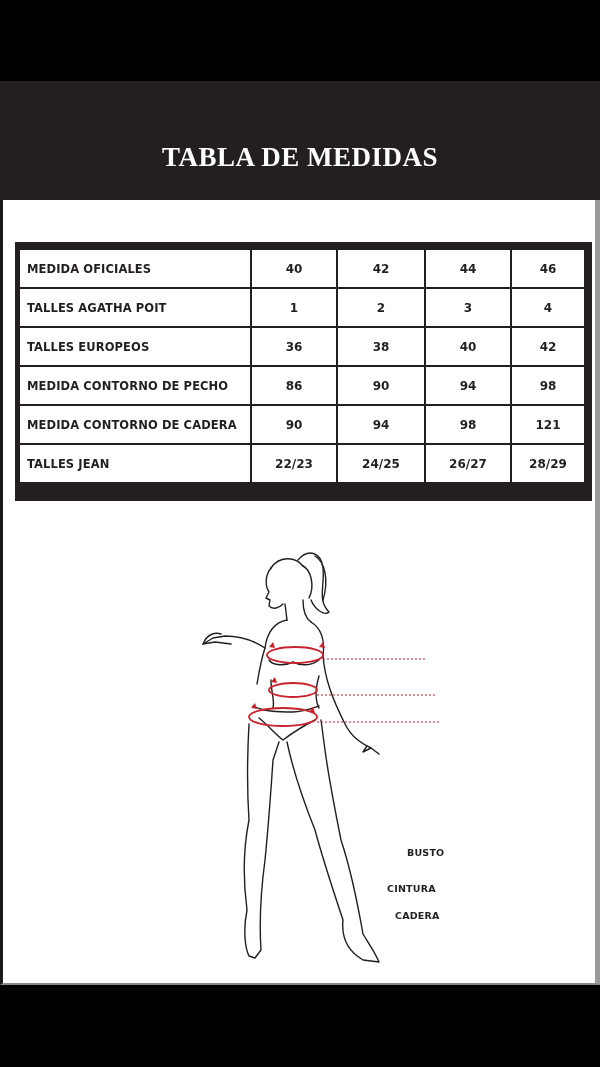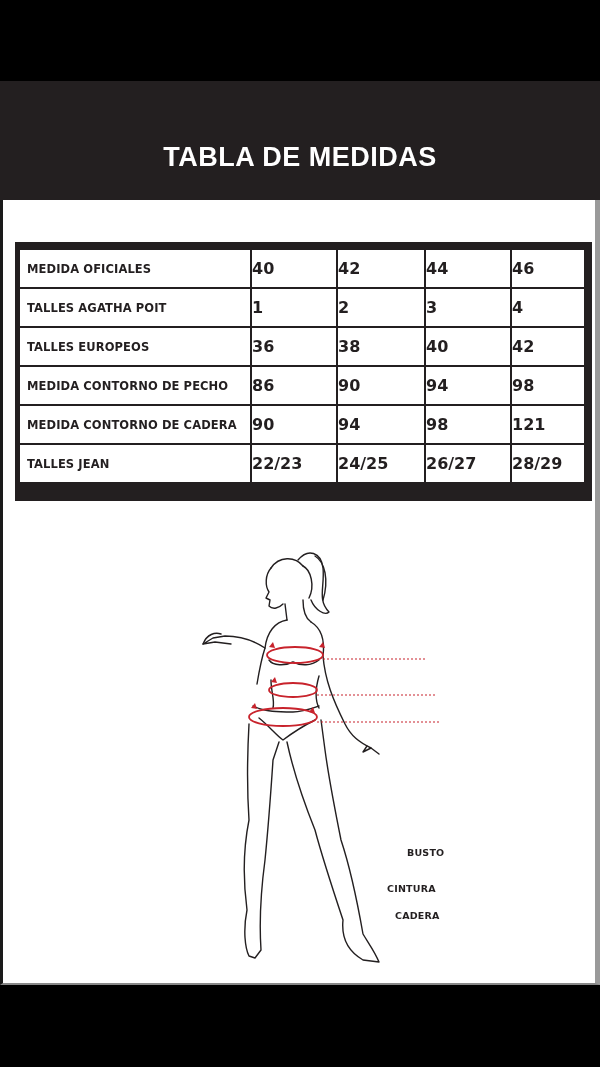--- a/index.html
+++ b/index.html
@@ -6,21 +6,21 @@
     html, body { width: 600px; height: 1067px; background: #000; overflow: hidden; }
     body { position: relative; font-family: "DejaVu Sans", "Liberation Sans", sans-serif; }
 
     .top-bar { position: absolute; left: 0; top: 0; width: 600px; height: 81px; background: #000; }
     .header {
       position: absolute; left: 0; top: 81px; width: 600px; height: 119px;
       background: #231f20; color: #fff; text-align: center;
       display: flex; flex-direction: column; justify-content: center; align-items: center;
     }
     .header .line {
-      font-family: Liberation Sans, sans-serif; font-weight: bold;
+      font-family: Liberation Serif, serif; font-weight: bold;
       font-size: 27px; letter-spacing: 0.5px; line-height: 38px; margin-top: 32px;
     }
     .page {
       position: absolute; left: 0; top: 200px; width: 600px; height: 785px;
       background: #fff;
       border-left: 3px solid #1a1a1a;
       border-right: 5px solid #9a9a9a;
       border-bottom: 2px solid #888;
     }
 
@@ -34,21 +34,21 @@
       table-layout: fixed;
     }
     table.sizes td {
       border: 2px solid #231f20; height: 33.7px;
       font-family: "DejaVu Sans", sans-serif; font-weight: bold; color: #231f20;
     }
     table.sizes td.label {
       width: 232px; text-align: left; padding-left: 7px;
       font-size: 11.5px; letter-spacing: 0.1px;
     }
-    table.sizes td.val { text-align: left; font-size: 16px; margin-top: 8px; }
+    table.sizes td.val { text-align: center; font-size: 12px; margin-top: 8px; }
     table.sizes td.c1 { width: 86px; }
     table.sizes td.c2 { width: 88px; }
     table.sizes td.c3 { width: 86px; }
 
     .figure { position: absolute; left: 190px; top: 340px; width: 260px; height: 440px; }
     .fig-label {
       position: absolute; font-family: "DejaVu Sans", sans-serif; font-weight: bold;
       font-size: 9.5px; color: #231f20; letter-spacing: 0.2px;
     }
     .bottom-bar { position: absolute; left: 0; top: 987px; width: 600px; height: 80px; background: #000; }

